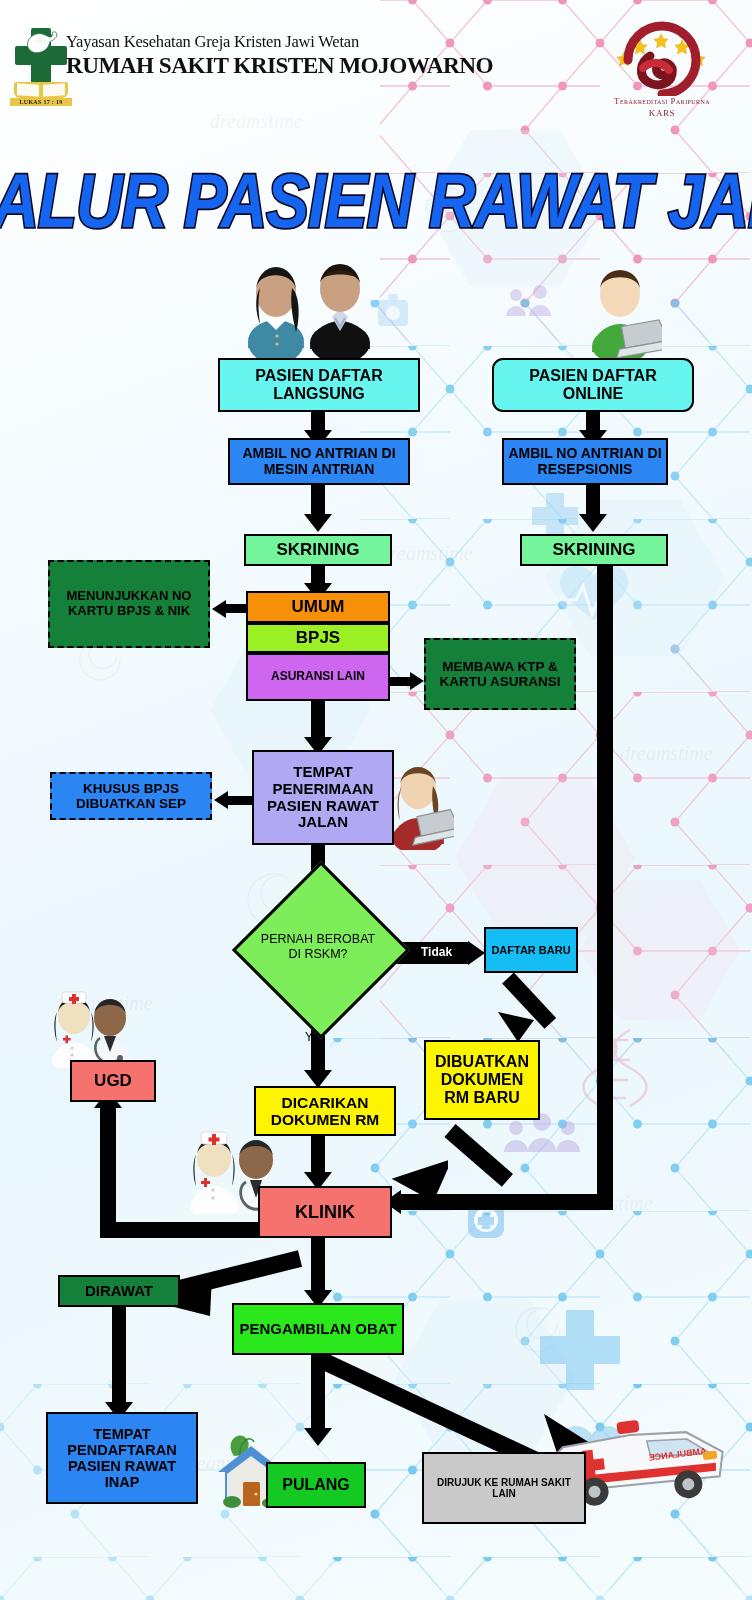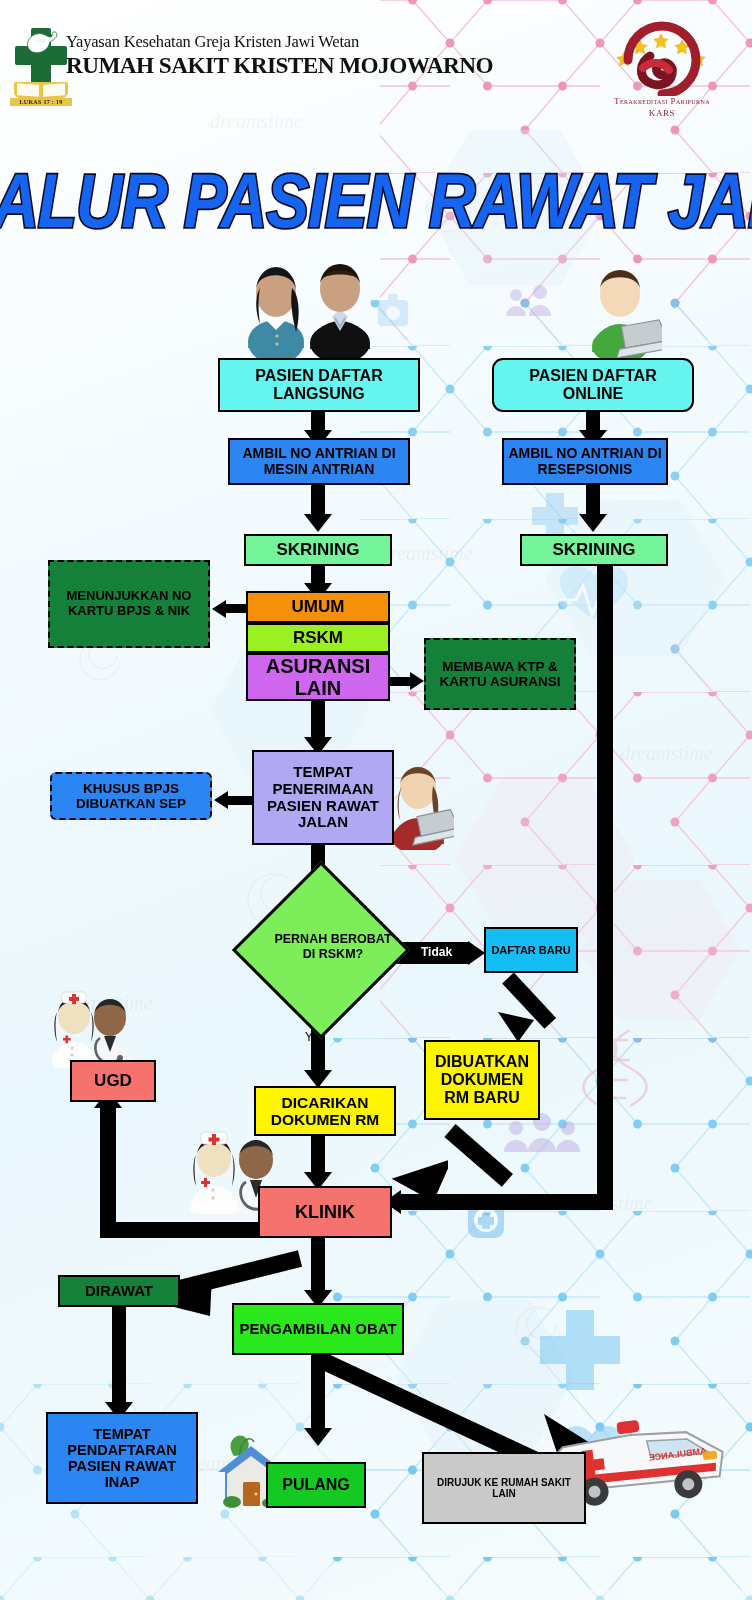--- a/index.html
+++ b/index.html
@@ -51,22 +51,22 @@
     white-space:nowrap;
   }
 
   
   .box{position:absolute;z-index:10;box-sizing:border-box;display:flex;align-items:center;justify-content:center;
     text-align:center;font-weight:bold;color:#000;line-height:1.12;border:2px solid #000;}
   .box.dash{border:2px dashed #000;}
   .diamond{position:absolute;z-index:10;box-sizing:border-box;}
   .diamond .dshape{position:absolute;left:0;top:0;width:100%;height:100%;background:#7ded5a;border:3px solid #000;
     transform:rotate(45deg);}
-  .diamond .dtext{position:absolute;left:15px;top:0;width:100%;height:100%;display:flex;align-items:center;
-    justify-content:center;text-align:center;font-weight:bold;font-size:12.5px;line-height:1.18;color:#000;z-index:2;}
+  .diamond .dtext{position:absolute;left:0;top:0;width:100%;height:100%;display:flex;align-items:center;
+    justify-content:center;text-align:center;font-weight:normal;font-size:12.5px;line-height:1.18;color:#000;z-index:2;}
 
   
   .conn{position:absolute;z-index:8;background:#000;}
   .arrowhead{position:absolute;z-index:8;width:0;height:0;}
   .ah-down{border-left:14px solid transparent;border-right:14px solid transparent;border-top:18px solid #000;}
   .ah-up{border-left:14px solid transparent;border-right:14px solid transparent;border-bottom:18px solid #000;}
   .ah-left{border-top:12px solid transparent;border-bottom:12px solid transparent;border-right:17px solid #000;}
   .ah-right{border-top:12px solid transparent;border-bottom:12px solid transparent;border-left:17px solid #000;}
   .ah-small-left{border-top:9px solid transparent;border-bottom:9px solid transparent;border-right:14px solid #000;}
   .ah-small-right{border-top:9px solid transparent;border-bottom:9px solid transparent;border-left:14px solid #000;}
@@ -449,30 +449,30 @@
 
   <div class="box" style="left:228px;top:438px;width:182px;height:47px;background:#2b85f2;font-size:14px;padding:0 4px;">AMBIL NO ANTRIAN DI MESIN ANTRIAN</div>
 
   <div class="box" style="left:502px;top:438px;width:166px;height:47px;background:#2b85f2;font-size:14px;padding:6px 4px;">AMBIL NO ANTRIAN DI RESEPSIONIS</div>
 
   <div class="box" style="left:244px;top:534px;width:148px;height:32px;background:#74f59b;font-size:17px;">SKRINING</div>
 
   <div class="box" style="left:520px;top:534px;width:148px;height:32px;background:#74f59b;font-size:17px;z-index:11;">SKRINING</div>
 
   <div class="box" style="left:246px;top:591px;width:144px;height:32px;background:#f79009;font-size:17px;">UMUM</div>
-  <div class="box" style="left:246px;top:623px;width:144px;height:30px;background:#9bf024;font-size:17px;">RSKM</div>
-  <div class="box" style="left:246px;top:653px;width:144px;height:48px;background:#cf66f0;font-size:20px;">ASURANSI LAIN</div>
+  <div class="box" style="left:246px;top:623px;width:144px;height:30px;background:#9bf024;font-size:17px;">BPJS</div>
+  <div class="box" style="left:246px;top:653px;width:144px;height:48px;background:#cf66f0;font-size:12px;">ASURANSI LAIN</div>
 
   <div class="box dash" style="left:48px;top:560px;width:162px;height:88px;background:#14803a;color:#000;font-size:13px;padding:0 4px;">MENUNJUKKAN NO KARTU BPJS &amp; NIK</div>
 
   <div class="box dash" style="left:424px;top:638px;width:152px;height:72px;background:#14803a;color:#000;font-size:13.5px;padding:0 4px;">MEMBAWA KTP &amp; KARTU ASURANSI</div>
 
   <div class="box" style="left:252px;top:750px;width:142px;height:95px;background:#b0a8f2;font-size:15px;padding:0 3px;">TEMPAT PENERIMAAN PASIEN RAWAT JALAN</div>
 
-  <div class="box dash" style="left:50px;top:772px;width:162px;height:48px;background:#2b85f2;font-size:13.5px;padding:0 3px;border-radius:6px;">KHUSUS BPJS DIBUATKAN SEP</div>
+  <div class="box dash" style="left:50px;top:772px;width:162px;height:48px;background:#2b85f2;font-size:13.5px;padding:0 3px;">KHUSUS BPJS DIBUATKAN SEP</div>
 
   <div class="diamond" style="left:258px;top:887px;width:120px;height:120px;">
     <div class="dshape"></div>
     <div class="dtext">PERNAH BEROBAT DI RSKM?</div>
   </div>
 
   <div class="box" style="left:484px;top:927px;width:94px;height:46px;background:#15bdf5;font-size:11px;">DAFTAR BARU</div>
 
   <div class="box" style="left:424px;top:1040px;width:116px;height:80px;background:#fdf500;font-size:16px;padding:10px 3px;">DIBUATKAN DOKUMEN RM BARU</div>
 

